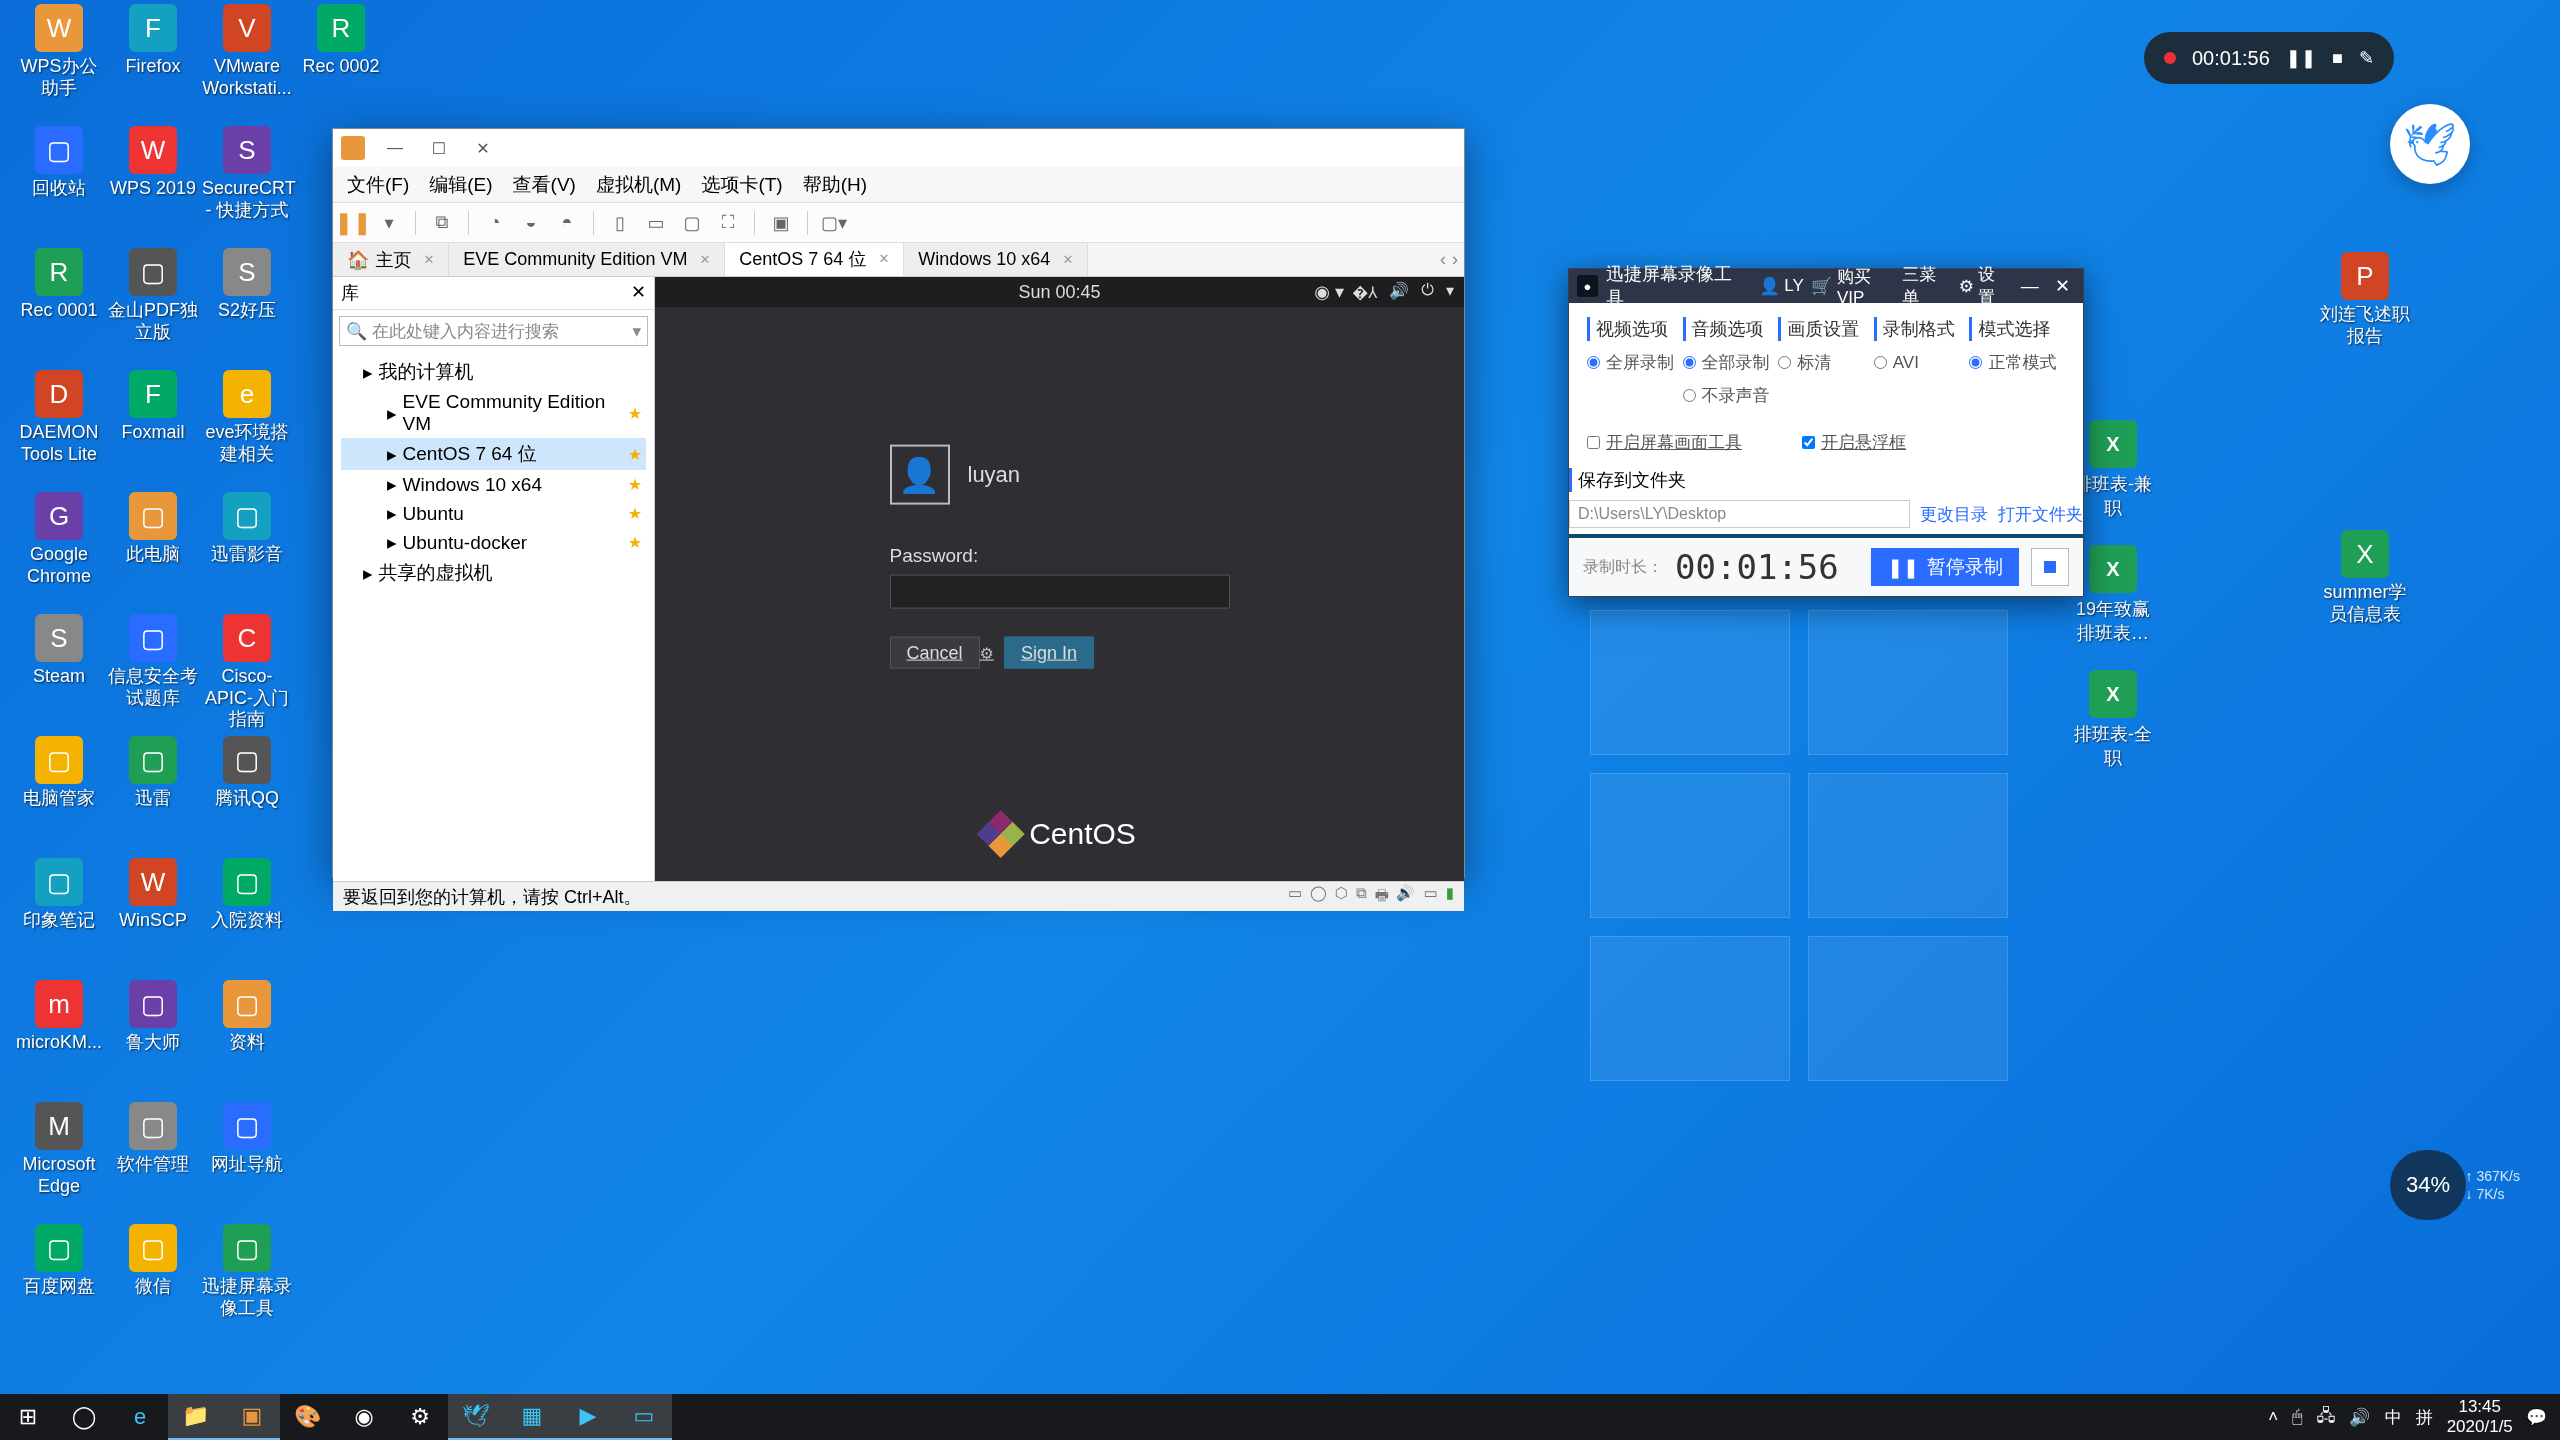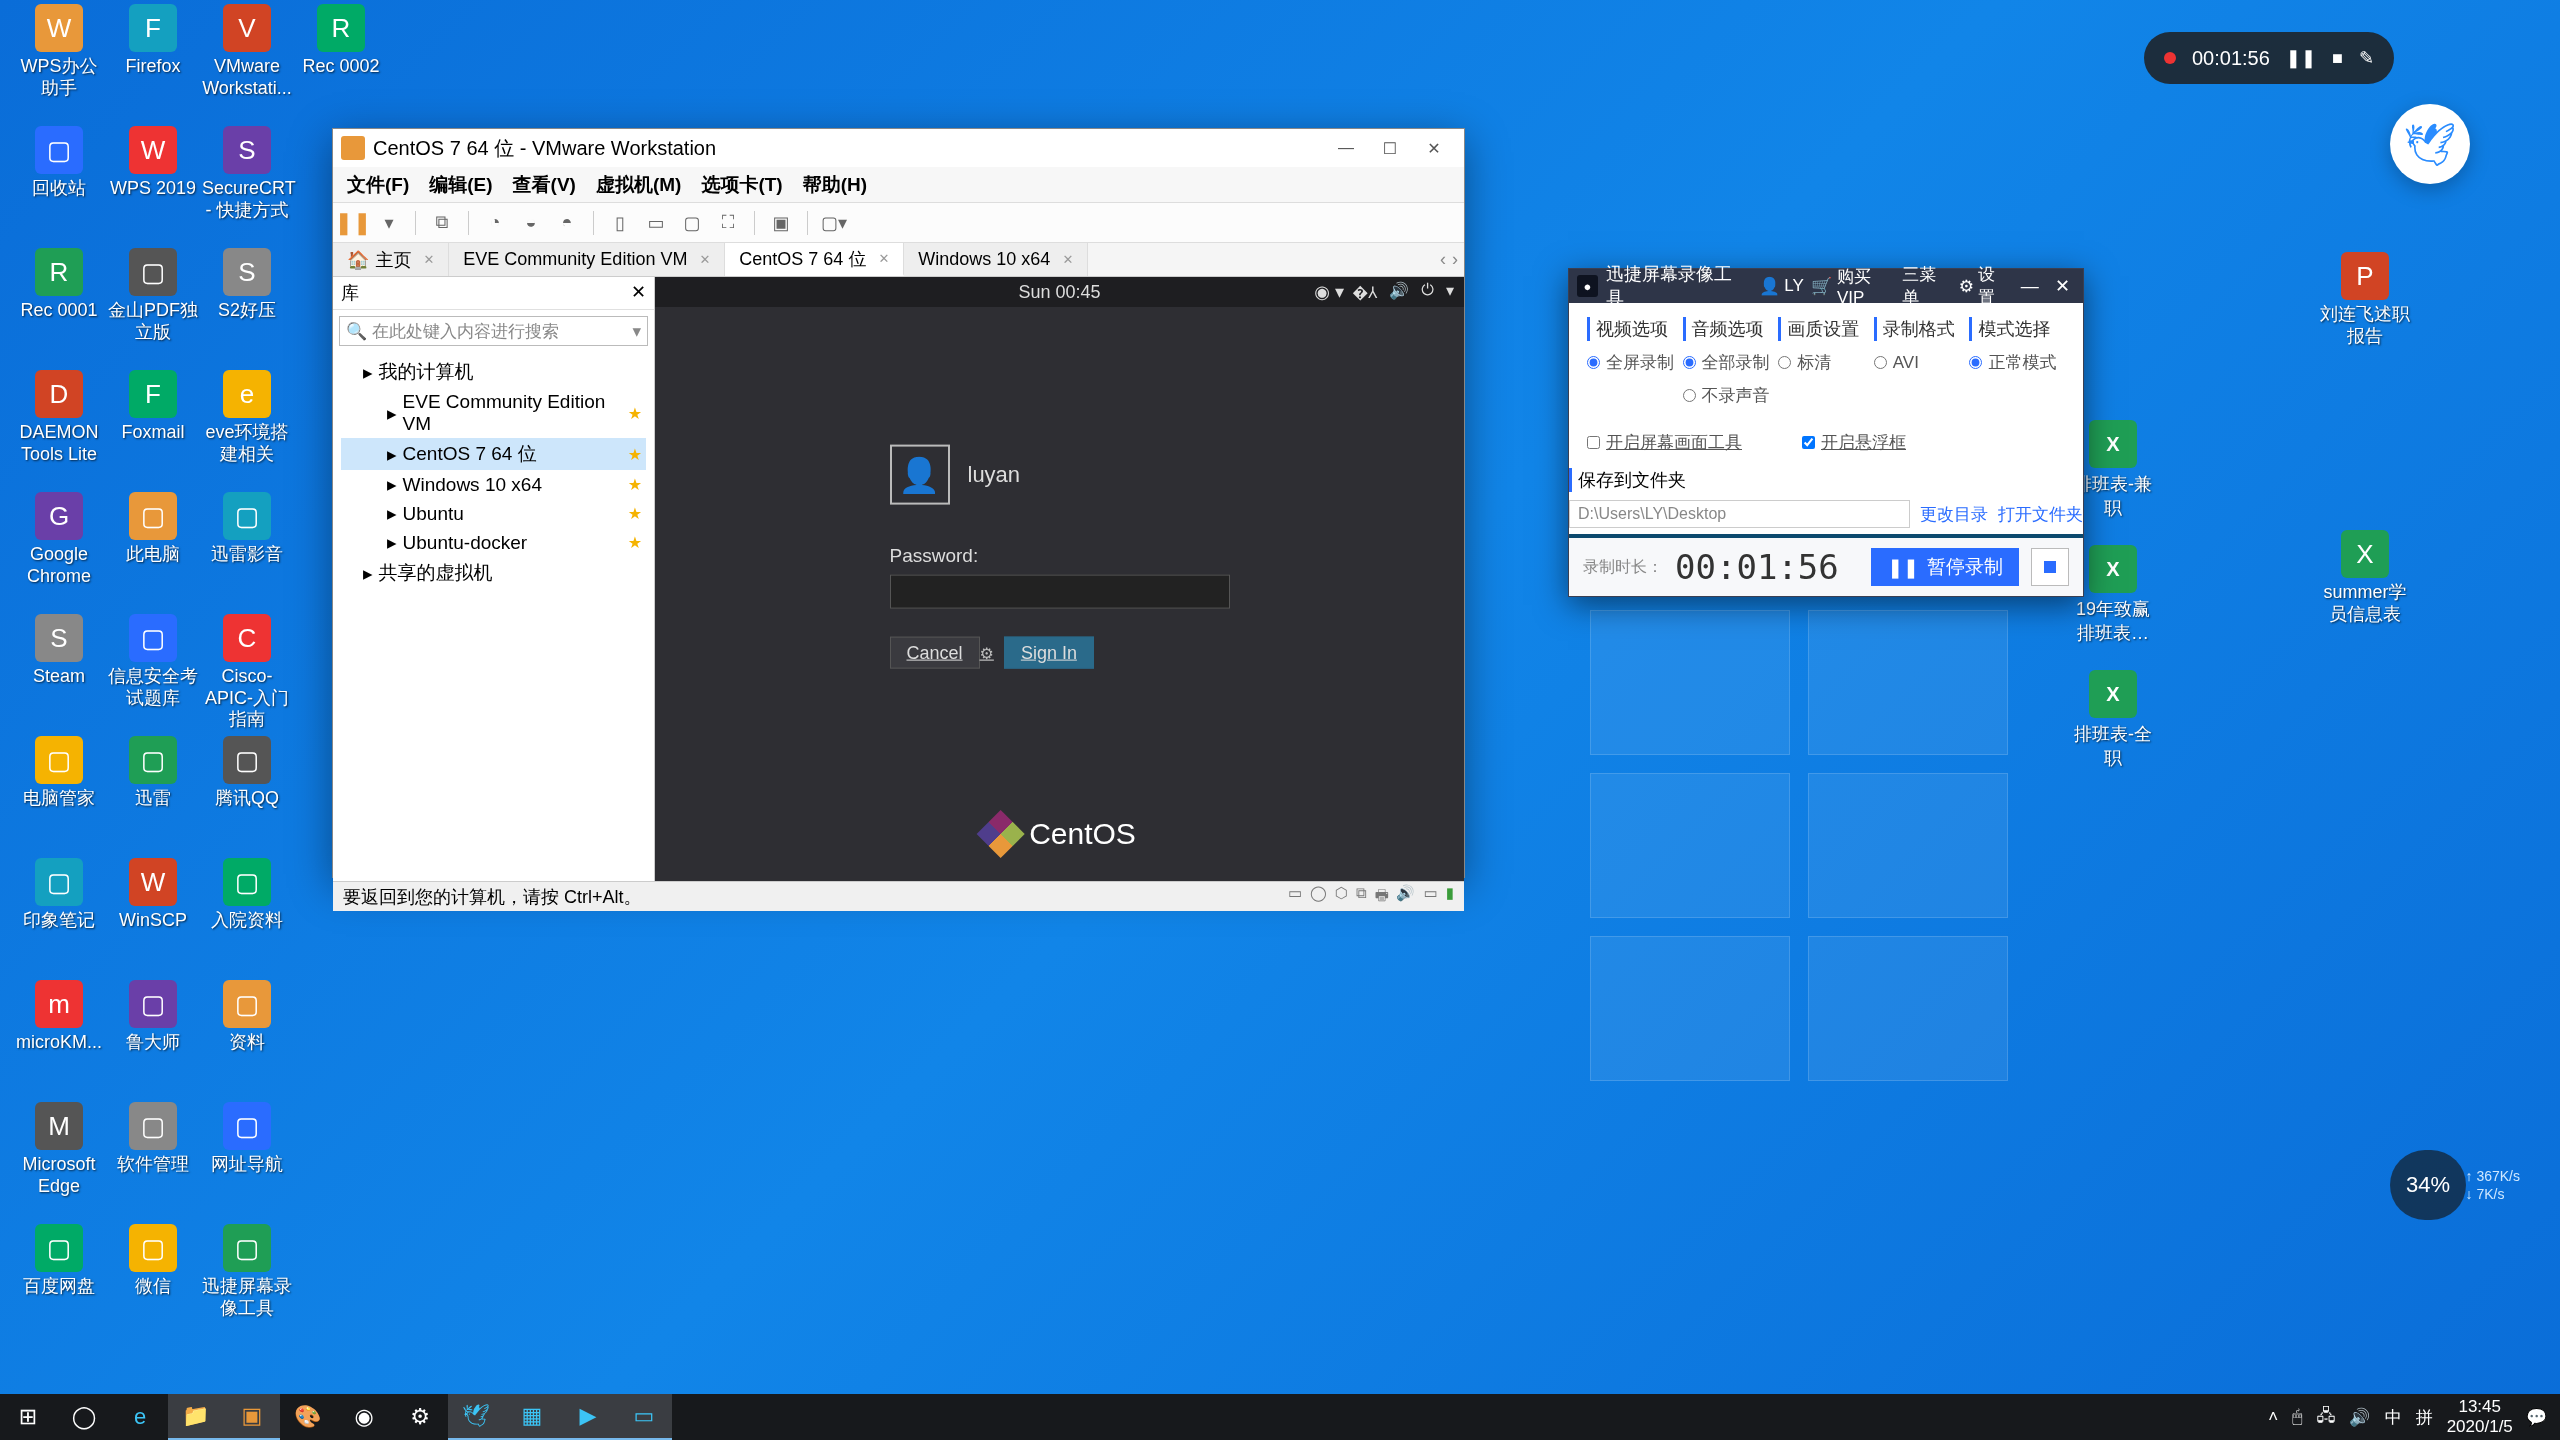--- a/index.html
+++ b/index.html
@@ -18,21 +18,21 @@
 .icon .ibox { width:48px; height:48px; margin:0 auto 4px; border-radius:6px; display:flex; align-items:center; justify-content:center; font-size:26px; color:#fff; }
 .icon .lbl { color:#fff; font-size:18px; text-shadow:1px 1px 2px rgba(0,0,0,0.7); line-height:1.2; }
 
 
 .vmware { position:absolute; left:332px; top:128px; width:1133px; height:750px; background:#f0f0f0; border:1px solid #888; box-shadow:0 10px 40px rgba(0,0,0,0.4); }
 .vmw-title { height:38px; background:#fff; display:flex; align-items:center; padding:0 8px; font-size:20px;}
 .vmw-title .ticon { width:24px;height:24px;background:#e8983a;border-radius:3px;margin-right:8px;}
 .vmw-title .t { flex:1; }
 .vmw-title .wbtn { width:44px;height:30px;display:flex;align-items:center;justify-content:center;font-size:16px;color:#555;cursor:pointer;}
 .vmw-menu { height:36px; display:flex; align-items:center; padding:0 6px; gap:4px; border-bottom:1px solid #ddd; font-size:19px; background:#f7f7f7;}
-.vmw-menu span{padding:4px 8px;cursor:pointer;font-weight:bold;}
+.vmw-menu span{padding:4px 8px;cursor:pointer;}
 .vmw-tool { height:40px; display:flex; align-items:center; padding:0 6px; gap:8px; border-bottom:1px solid #ddd; background:#fcfcfc;}
 .vmw-tool .tb{width:28px;height:28px;border-radius:3px;display:flex;align-items:center;justify-content:center;color:#666;cursor:pointer;font-size:18px;}
 .vmw-tool .sep{width:1px;height:24px;background:#ccc;margin:0 4px;}
 .vmw-body { display:flex; height:calc(100% - 38px - 36px - 40px - 30px); }
 .vmw-lib { width:322px; background:#fff; border-right:1px solid #ccc; display:flex;flex-direction:column;}
 .vmw-lib .libhdr{padding:4px 8px;font-size:18px;border-bottom:1px solid #e0e0e0;display:flex;justify-content:space-between;}
 .vmw-lib .search{margin:6px;height:30px;border:1px solid #bbb;display:flex;align-items:center;padding:0 6px;font-size:17px;color:#888;}
 .vmw-lib .tree{padding:4px 8px;font-size:19px;}
 .vmw-lib .tree .row{display:flex;align-items:center;padding:3px 4px;cursor:pointer;}
 .vmw-lib .tree .row.sel{background:#cde6fb;}
@@ -284,21 +284,20 @@
   <div class="lbl">刘连飞述职报告</div>
 </div>
 <div class="icon" style="left:2320px;top:530px;">
   <div class="ibox" style="background:#1f9e55;">X</div>
   <div class="lbl">summer学员信息表</div>
 </div>
 
 <div class="vmware">
   <div class="vmw-title">
     <div class="ticon"></div>
-    <div class="t">CentOS 7 64 位 - VMware Workstation</div>
     <div class="wbtn">—</div>
     <div class="wbtn">☐</div>
     <div class="wbtn close">✕</div>
   </div>
   <div class="vmw-menu" id="vmw-menu">
       <span>文件(F)</span>
       <span>编辑(E)</span>
       <span>查看(V)</span>
       <span>虚拟机(M)</span>
       <span>选项卡(T)</span>

